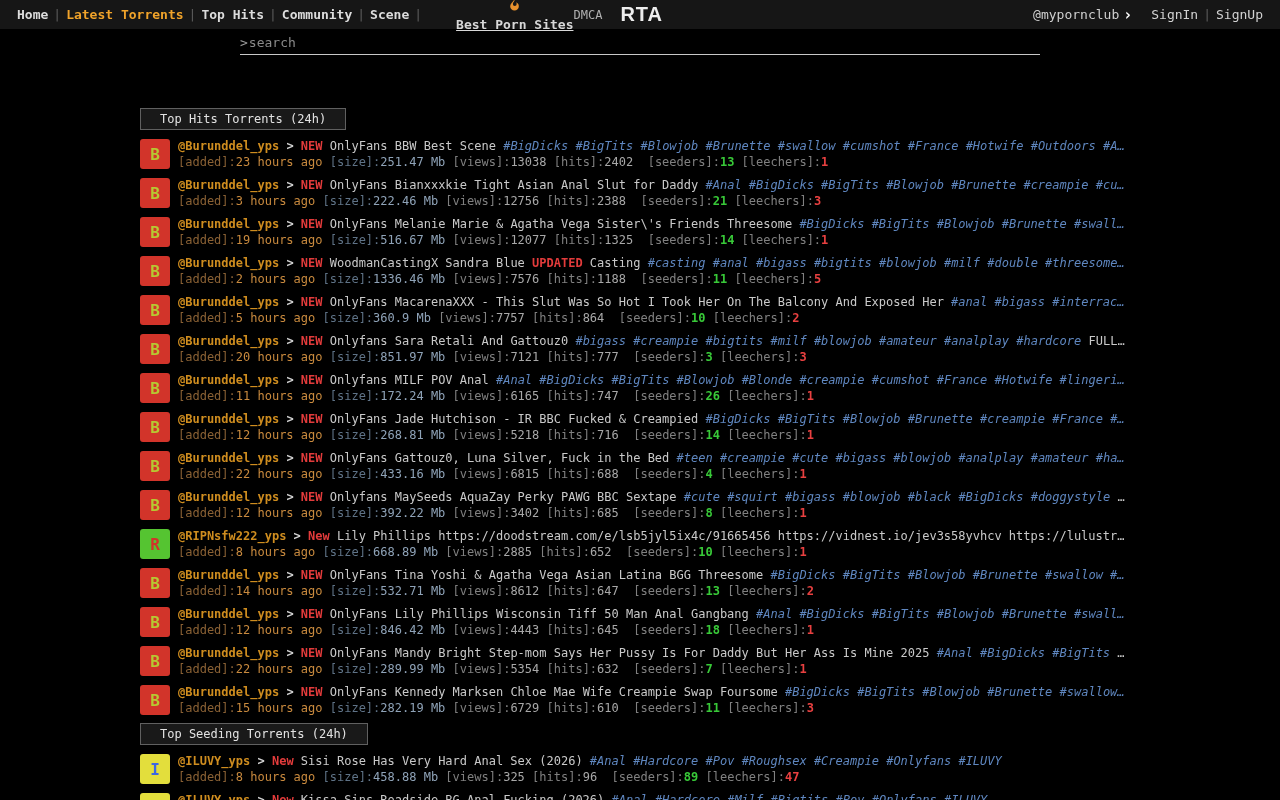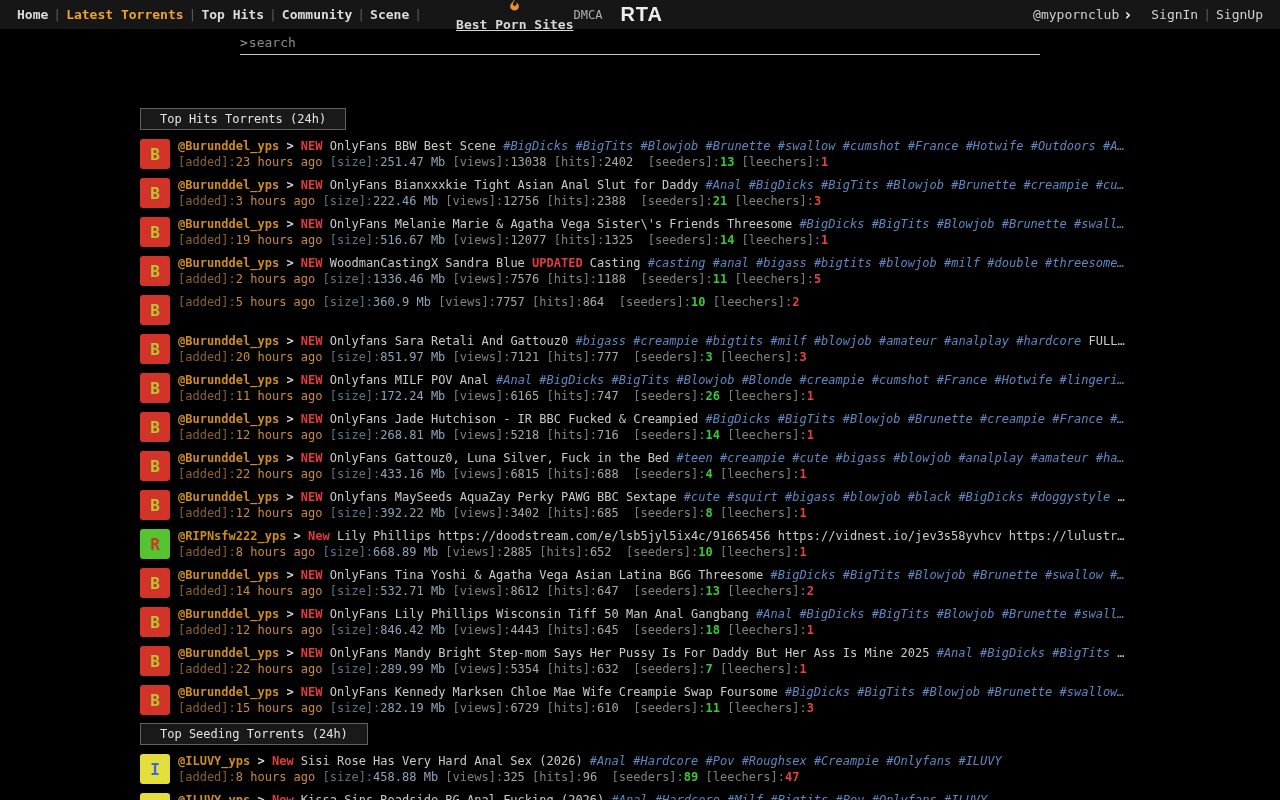--- a/index.html
+++ b/index.html
@@ -144,20 +144,21 @@
         </div>
       </div><div class="row">
         <div class="avatar" style="background: rgb(210, 52, 42); color: rgb(183, 200, 50);">B</div>
         <div class="lines">
           <div class="l1"><span class="uploader">@Burunddel_yps</span><span class="arrow"> &gt; </span><span class="badge">NEW</span> <span class="title"><span class="tseg">WoodmanCastingX Sandra Blue </span><span class="badge">UPDATED</span><span class="tseg"> Casting</span></span> <span class="tag">#casting</span> <span class="tag">#anal</span> <span class="tag">#bigass</span> <span class="tag">#bigtits</span> <span class="tag">#blowjob</span> <span class="tag">#milf</span> <span class="tag">#double</span> <span class="tag">#threesome…</span></div>
           <div class="l2"><span class="lab-added">[added]:</span><span class="val-added">2 hours ago</span> <span class="lab-size">[size]:</span><span class="val-size">1336.46 Mb</span> <span class="lab">[views]:</span><span class="val">7576</span> <span class="lab">[hits]:</span><span class="val">1188</span>  <span class="lab">[seeders]:</span><span class="val-seed">11</span> <span class="lab">[leechers]:</span><span class="val-leech">5</span></div>
         </div>
       </div><div class="row">
         <div class="avatar" style="background: rgb(210, 52, 42); color: rgb(183, 200, 50);">B</div>
         <div class="lines">
+          <div class="l1"><span class="uploader">@Burunddel_yps</span><span class="arrow"> &gt; </span><span class="badge">NEW</span> <span class="title"><span class="tseg">OnlyFans MacarenaXXX - This Slut Was So Hot I Took Her On The Balcony And Exposed Her</span></span> <span class="tag">#anal</span> <span class="tag">#bigass</span> <span class="tag">#interrac…</span></div>
           <div class="l2"><span class="lab-added">[added]:</span><span class="val-added">5 hours ago</span> <span class="lab-size">[size]:</span><span class="val-size">360.9 Mb</span> <span class="lab">[views]:</span><span class="val">7757</span> <span class="lab">[hits]:</span><span class="val">864</span>  <span class="lab">[seeders]:</span><span class="val-seed">10</span> <span class="lab">[leechers]:</span><span class="val-leech">2</span></div>
         </div>
       </div><div class="row">
         <div class="avatar" style="background: rgb(210, 52, 42); color: rgb(183, 200, 50);">B</div>
         <div class="lines">
           <div class="l1"><span class="uploader">@Burunddel_yps</span><span class="arrow"> &gt; </span><span class="badge">NEW</span> <span class="title"><span class="tseg">Onlyfans Sara Retali And Gattouz0</span></span> <span class="tag">#bigass</span> <span class="tag">#creampie</span> <span class="tag">#bigtits</span> <span class="tag">#milf</span> <span class="tag">#blowjob</span> <span class="tag">#amateur</span> <span class="tag">#analplay</span> <span class="tag">#hardcore</span> <span class="tseg">FULL…</span></div>
           <div class="l2"><span class="lab-added">[added]:</span><span class="val-added">20 hours ago</span> <span class="lab-size">[size]:</span><span class="val-size">851.97 Mb</span> <span class="lab">[views]:</span><span class="val">7121</span> <span class="lab">[hits]:</span><span class="val">777</span>  <span class="lab">[seeders]:</span><span class="val-seed">3</span> <span class="lab">[leechers]:</span><span class="val-leech">3</span></div>
         </div>
       </div><div class="row">
         <div class="avatar" style="background: rgb(210, 52, 42); color: rgb(183, 200, 50);">B</div>

